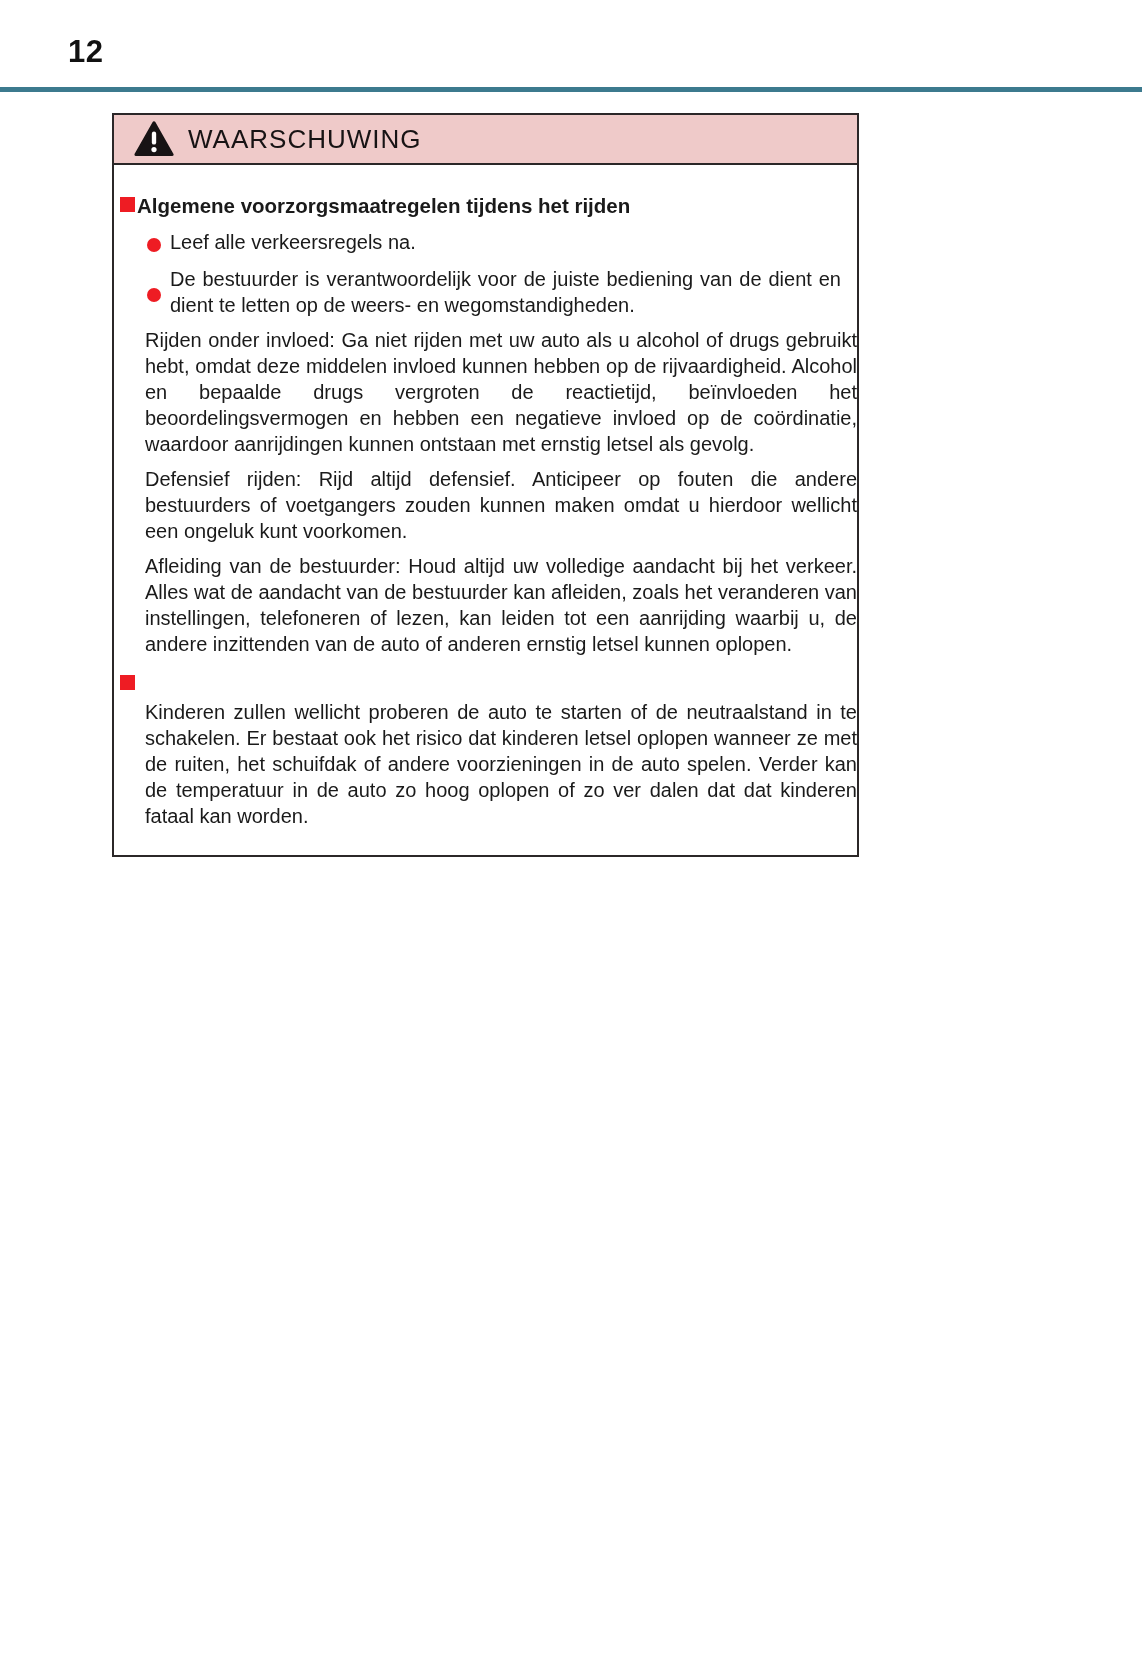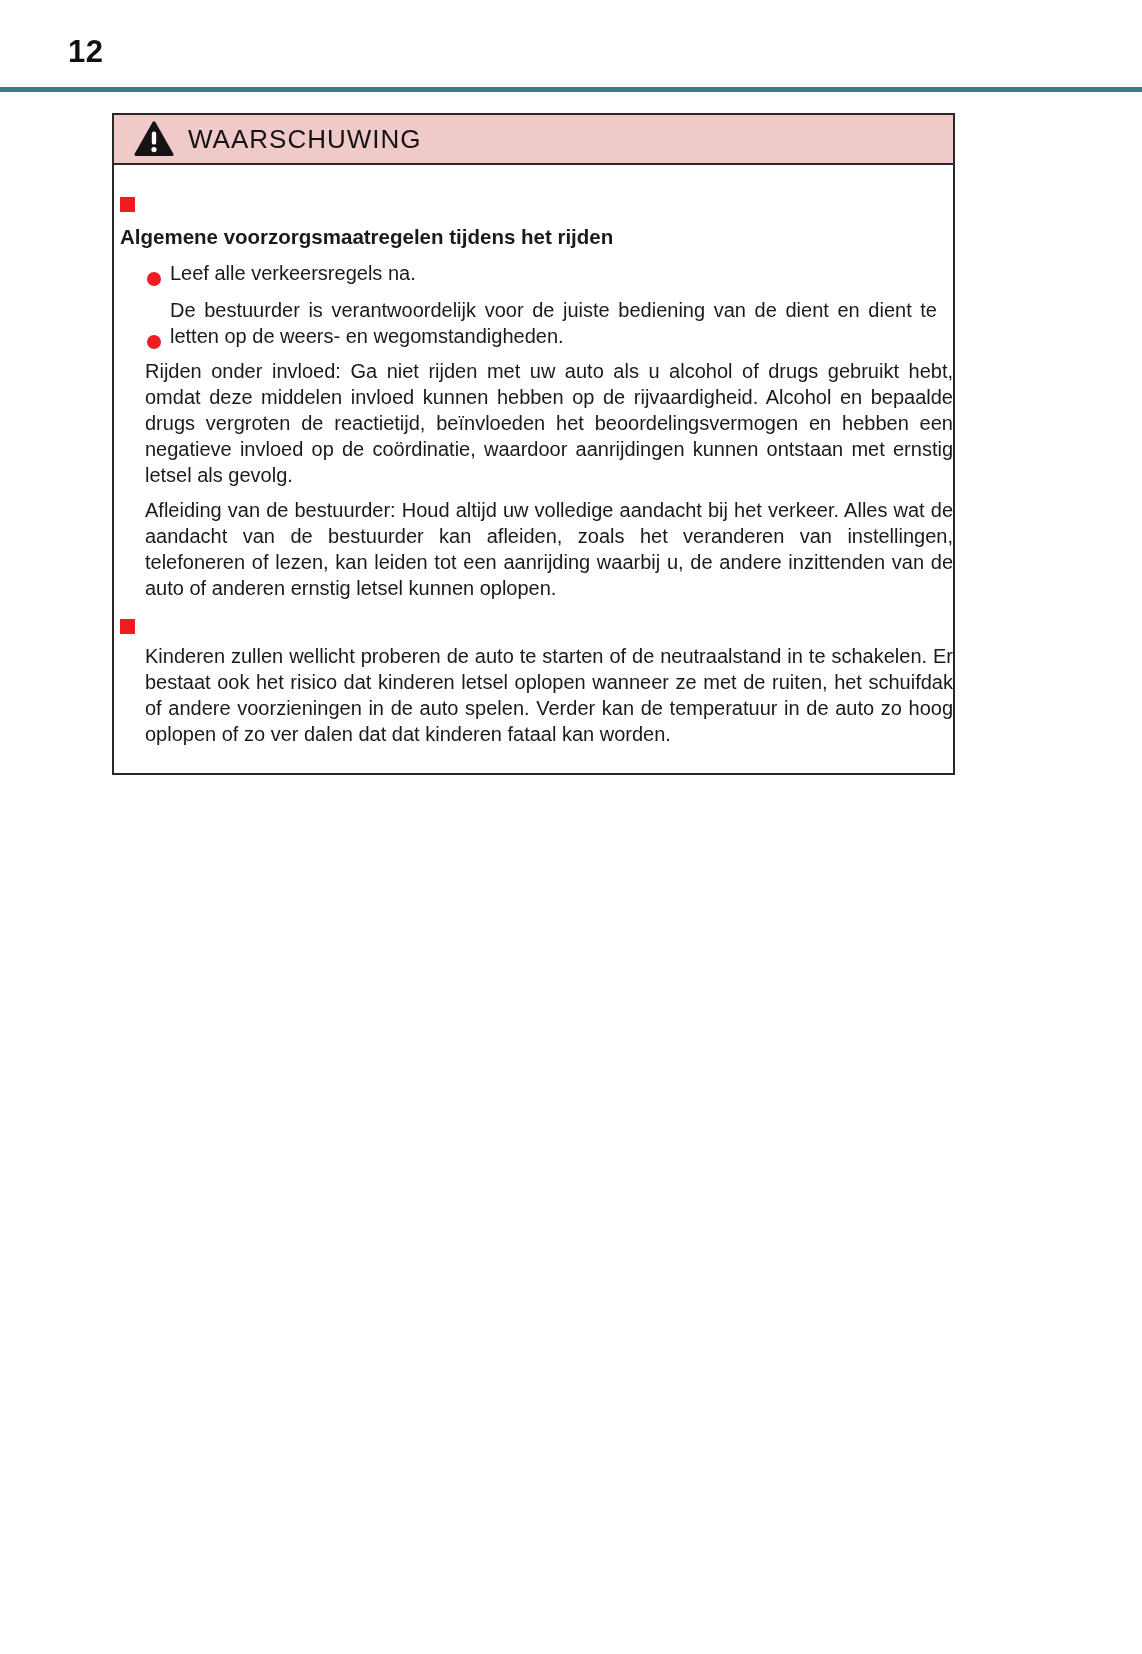--- a/index.html
+++ b/index.html
@@ -31,21 +31,21 @@
     left: 0;
     top: 87px;
     width: 1142px;
     height: 5px;
     background: #3c7a8e;
   }
   .warning-box {
     position: absolute;
     left: 112px;
     top: 113px;
-    width: 843px;
+    width: 747px;
     box-sizing: border-box;
     border: 2px solid #2b2728;
     background: #ffffff;
   }
   .warning-header {
     display: flex;
     align-items: center;
     height: 48px;
     background: #efcac9;
     border-bottom: 2px solid #2b2728;
@@ -59,37 +59,36 @@
     font-size: 26px;
     letter-spacing: 1px;
     color: #171314;
   }
   .warning-content {
     padding: 14px 0 26px 0;
   }
   .section-heading {
     display: flex;
     align-items: flex-start;
-    gap: 12px;
+    gap: 2px;
     margin: 14px 16px 0 6px;
     font-weight: bold;
     font-size: 20.5px;
     line-height: 25px;
-    flex-direction: column;
   }
   .square-bullet {
     flex: 0 0 auto;
     width: 15px;
     height: 15px;
     background: #ee1c23;
     margin-top: 4px;
   }
   .bullet-item {
     display: flex;
-    align-items: flex-end;
+    align-items: center;
     gap: 9px;
     margin: 11px 16px 0 33px;
     font-size: 20px;
     line-height: 26px;
   }
   .circle-bullet {
     flex: 0 0 auto;
     width: 14px;
     height: 14px;
     border-radius: 50%;
@@ -141,20 +140,21 @@
         <span class="bullet-text">Leef alle verkeersregels na.</span>
       </div>
 
       <div class="bullet-item">
         <span class="circle-bullet"></span>
         <span class="bullet-text">De bestuurder is verantwoordelijk voor de juiste bediening van de dient en dient te letten op de weers- en wegomstandigheden.</span>
       </div>
 
       <p class="para">Rijden onder invloed: Ga niet rijden met uw auto als u alcohol of drugs gebruikt hebt, omdat deze middelen invloed kunnen hebben op de rijvaardigheid. Alcohol en bepaalde drugs vergroten de reactietijd, beïnvloeden het beoordelingsvermogen en hebben een negatieve invloed op de coördinatie, waardoor aanrijdingen kunnen ont­staan met ernstig letsel als gevolg.</p>
 
+      <p class="para">Defensief rijden: Rijd altijd defensief. Anticipeer op fouten die andere bestuurders of voetgangers zouden kunnen maken omdat u hierdoor wellicht een ongeluk kunt voor­komen.</p>
 
       <p class="para">Afleiding van de bestuurder: Houd altijd uw volledige aandacht bij het verkeer. Alles wat de aandacht van de bestuurder kan afleiden, zoals het veranderen van instellingen, telefoneren of lezen, kan leiden tot een aanrijding waarbij u, de andere inzittenden van de auto of anderen ernstig letsel kunnen oplopen.</p>
 
       <div class="section-heading">
         <span class="square-bullet"></span>
       </div>
 
 
       <p class="para">Kinderen zullen wellicht proberen de auto te starten of de neutraalstand in te schake­len. Er bestaat ook het risico dat kinderen letsel oplopen wanneer ze met de ruiten, het schuifdak of andere voorzieningen in de auto spelen. Verder kan de temperatuur in de auto zo hoog oplopen of zo ver dalen dat dat kinderen fataal kan worden.</p>
 

